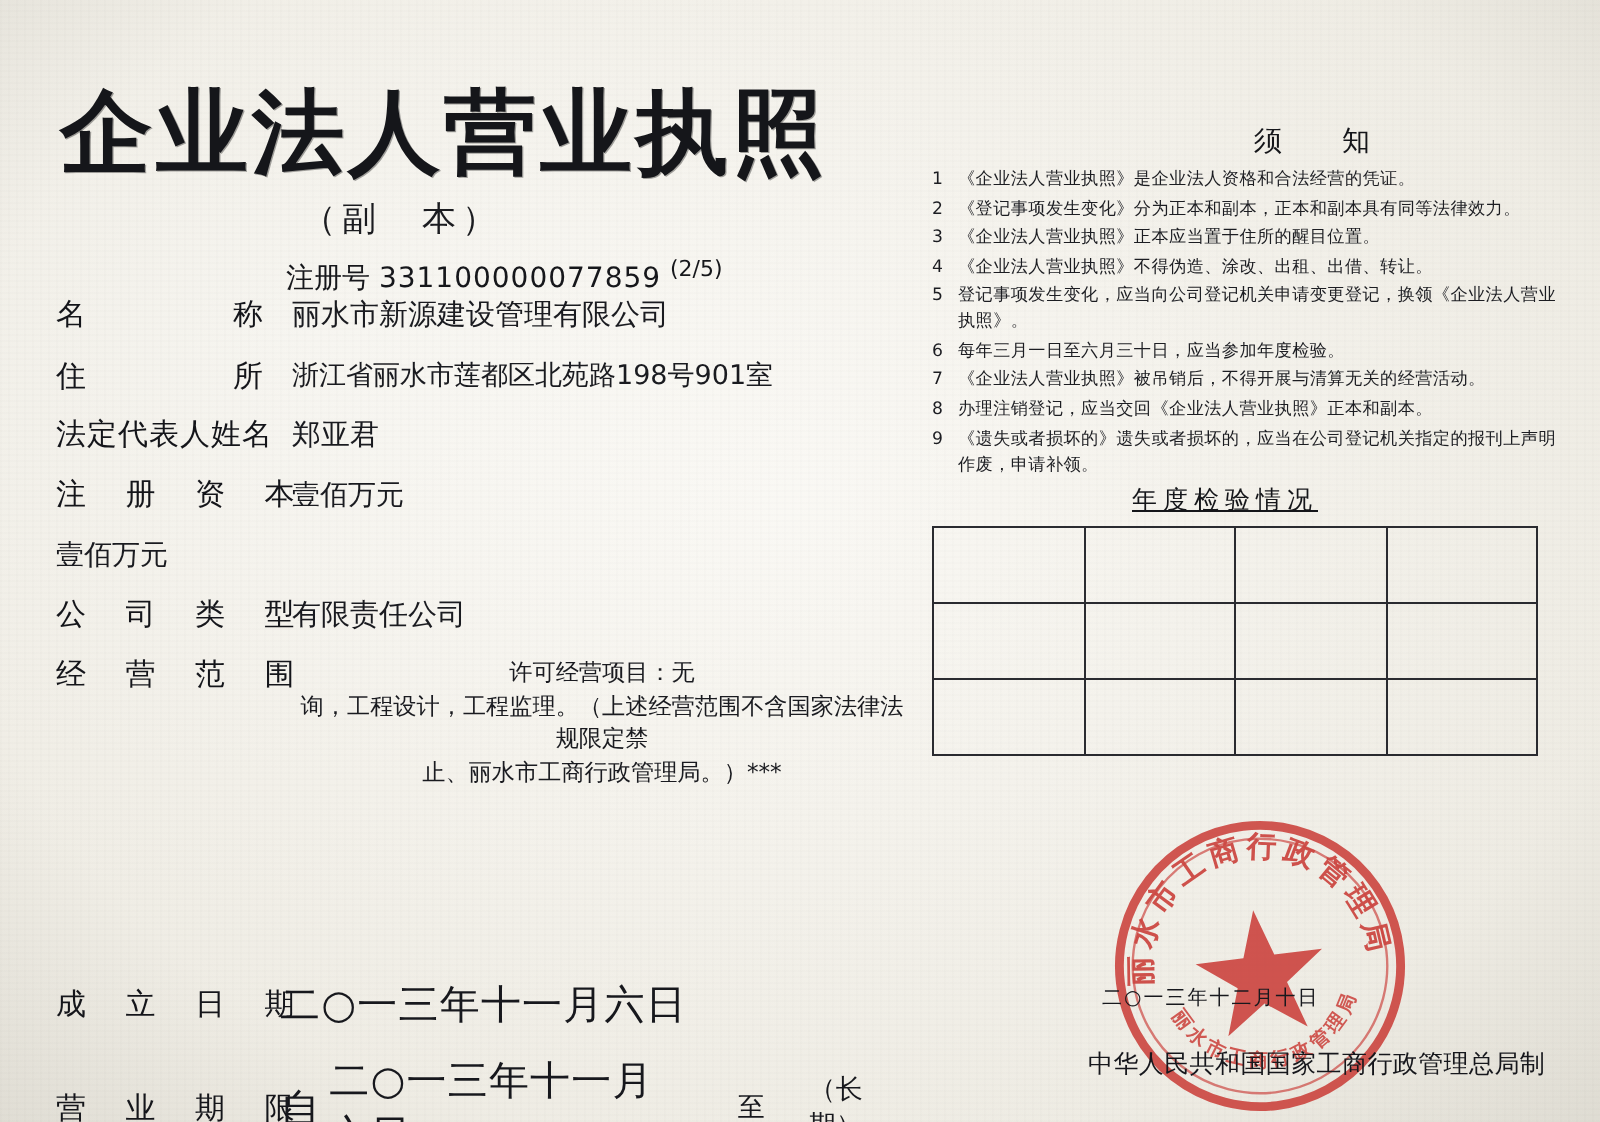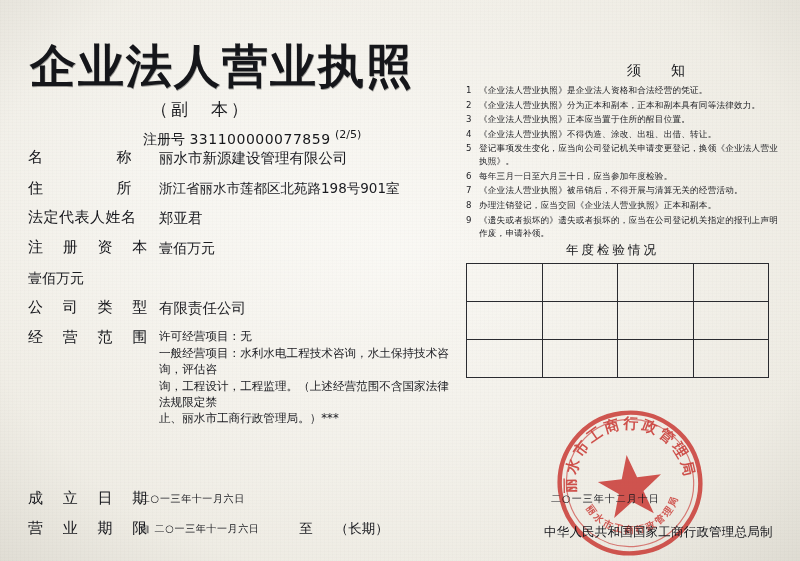--- a/index.html
+++ b/index.html
@@ -64,37 +64,37 @@
   }
   .regline .num { letter-spacing: 0.5px; }
   .regline .frac { font-size: 11px; vertical-align: super; }
 
   
   .fields { left: 28px; top: 148px; width: 430px; }
   .frow {
     display: flex;
     align-items: flex-start;
     margin-bottom: 9.5px;
-    gap: 13px;
   }
   .flabel {
     width: 118px;
     flex: 0 0 118px;
     font-size: 15px;
     color: #14151a;
     letter-spacing: 0px;
     white-space: nowrap;
   }
   .flabel.spread4 { letter-spacing: 14.5px; }
   .flabel.spread3 { letter-spacing: 7.5px; }
   .flabel.tight { letter-spacing: 0.5px; }
   .fval {
     font-size: 13.5px;
     color: #1a1b20;
     line-height: 1.45;
+    text-align: center;
   }
   .fval.big { font-size: 14.5px; }
   .fval.small { font-size: 11.6px; line-height: 1.42; }
   .fval.money { font-size: 14px; }
   .scope-wrap { width: 310px; }
   .scope-wrap div { margin: 0; }
 
   
   .notice-title {
     left: 596px;
@@ -116,20 +116,21 @@
   .nnum { width: 13px; flex: 0 0 13px; text-align: left; }
   .ntext { flex: 1; letter-spacing: 0.2px; }
 
   
   .insp-title {
     left: 566px;
     top: 242px;
     font-size: 12.5px;
     letter-spacing: 3px;
     color: #15161a;
+    text-decoration: underline;
   }
   .insp-table {
     left: 466px;
     top: 263px;
     width: 303px;
     height: 112px;
     border-collapse: collapse;
   }
   .insp-table td {
     border: 1px solid #2a2b30;
@@ -152,21 +153,21 @@
   .foot-left { left: 28px; top: 489px; width: 420px; }
   .foot-row { display: flex; align-items: center; margin-bottom: 11px; }
   .foot-label {
     width: 112px;
     flex: 0 0 112px;
     font-size: 15px;
     color: #14151a;
     letter-spacing: 7.5px;
     white-space: nowrap;
   }
-  .foot-val { font-size: 10px; color: #17181d; letter-spacing: 0.6px; }
+  .foot-val { font-size: 20px; color: #17181d; letter-spacing: 0.6px; }
   .foot-val2 { font-size: 13.5px; color: #17181d; margin-left: 40px; }
   .foot-val3 { font-size: 13.5px; color: #17181d; margin-left: 22px; }
 
   .issue-date {
     left: 551px;
     top: 492px;
     font-size: 10px;
     color: #17181d;
     letter-spacing: 1px;
   }
@@ -220,36 +221,35 @@
 
     <div class="frow">
       <div class="flabel spread3">公 司 类 型</div>
       <div class="fval big">有限责任公司</div>
     </div>
 
     <div class="frow">
       <div class="flabel spread3">经 营 范 围</div>
       <div class="fval small scope-wrap">
         <div>许可经营项目：无</div>
-        <div>一般经营项目：水利水电工程技术咨询，水土保持技术咨询，评估咨</div>
         <div>询，工程设计，工程监理。（上述经营范围不含国家法律法规限定禁</div>
         <div>止、丽水市工商行政管理局。）***</div>
       </div>
     </div>
   </div>
 
   <div class="layer notice-title">须　知</div>
   <div class="layer notice">
     <div class="nitem">
       <span class="nnum">1</span>
       <span class="ntext">《企业法人营业执照》是企业法人资格和合法经营的凭证。</span>
     </div>
     <div class="nitem">
       <span class="nnum">2</span>
-      <span class="ntext">《企业法人营业执照》分为正本和副本，正本和副本具有同等法律效力。</span>
+      <span class="ntext">《登记事项发生变化》分为正本和副本，正本和副本具有同等法律效力。</span>
     </div>
     <div class="nitem">
       <span class="nnum">3</span>
       <span class="ntext">《企业法人营业执照》正本应当置于住所的醒目位置。</span>
     </div>
     <div class="nitem">
       <span class="nnum">4</span>
       <span class="ntext">《企业法人营业执照》不得伪造、涂改、出租、出借、转让。</span>
     </div>
     <div class="nitem">

